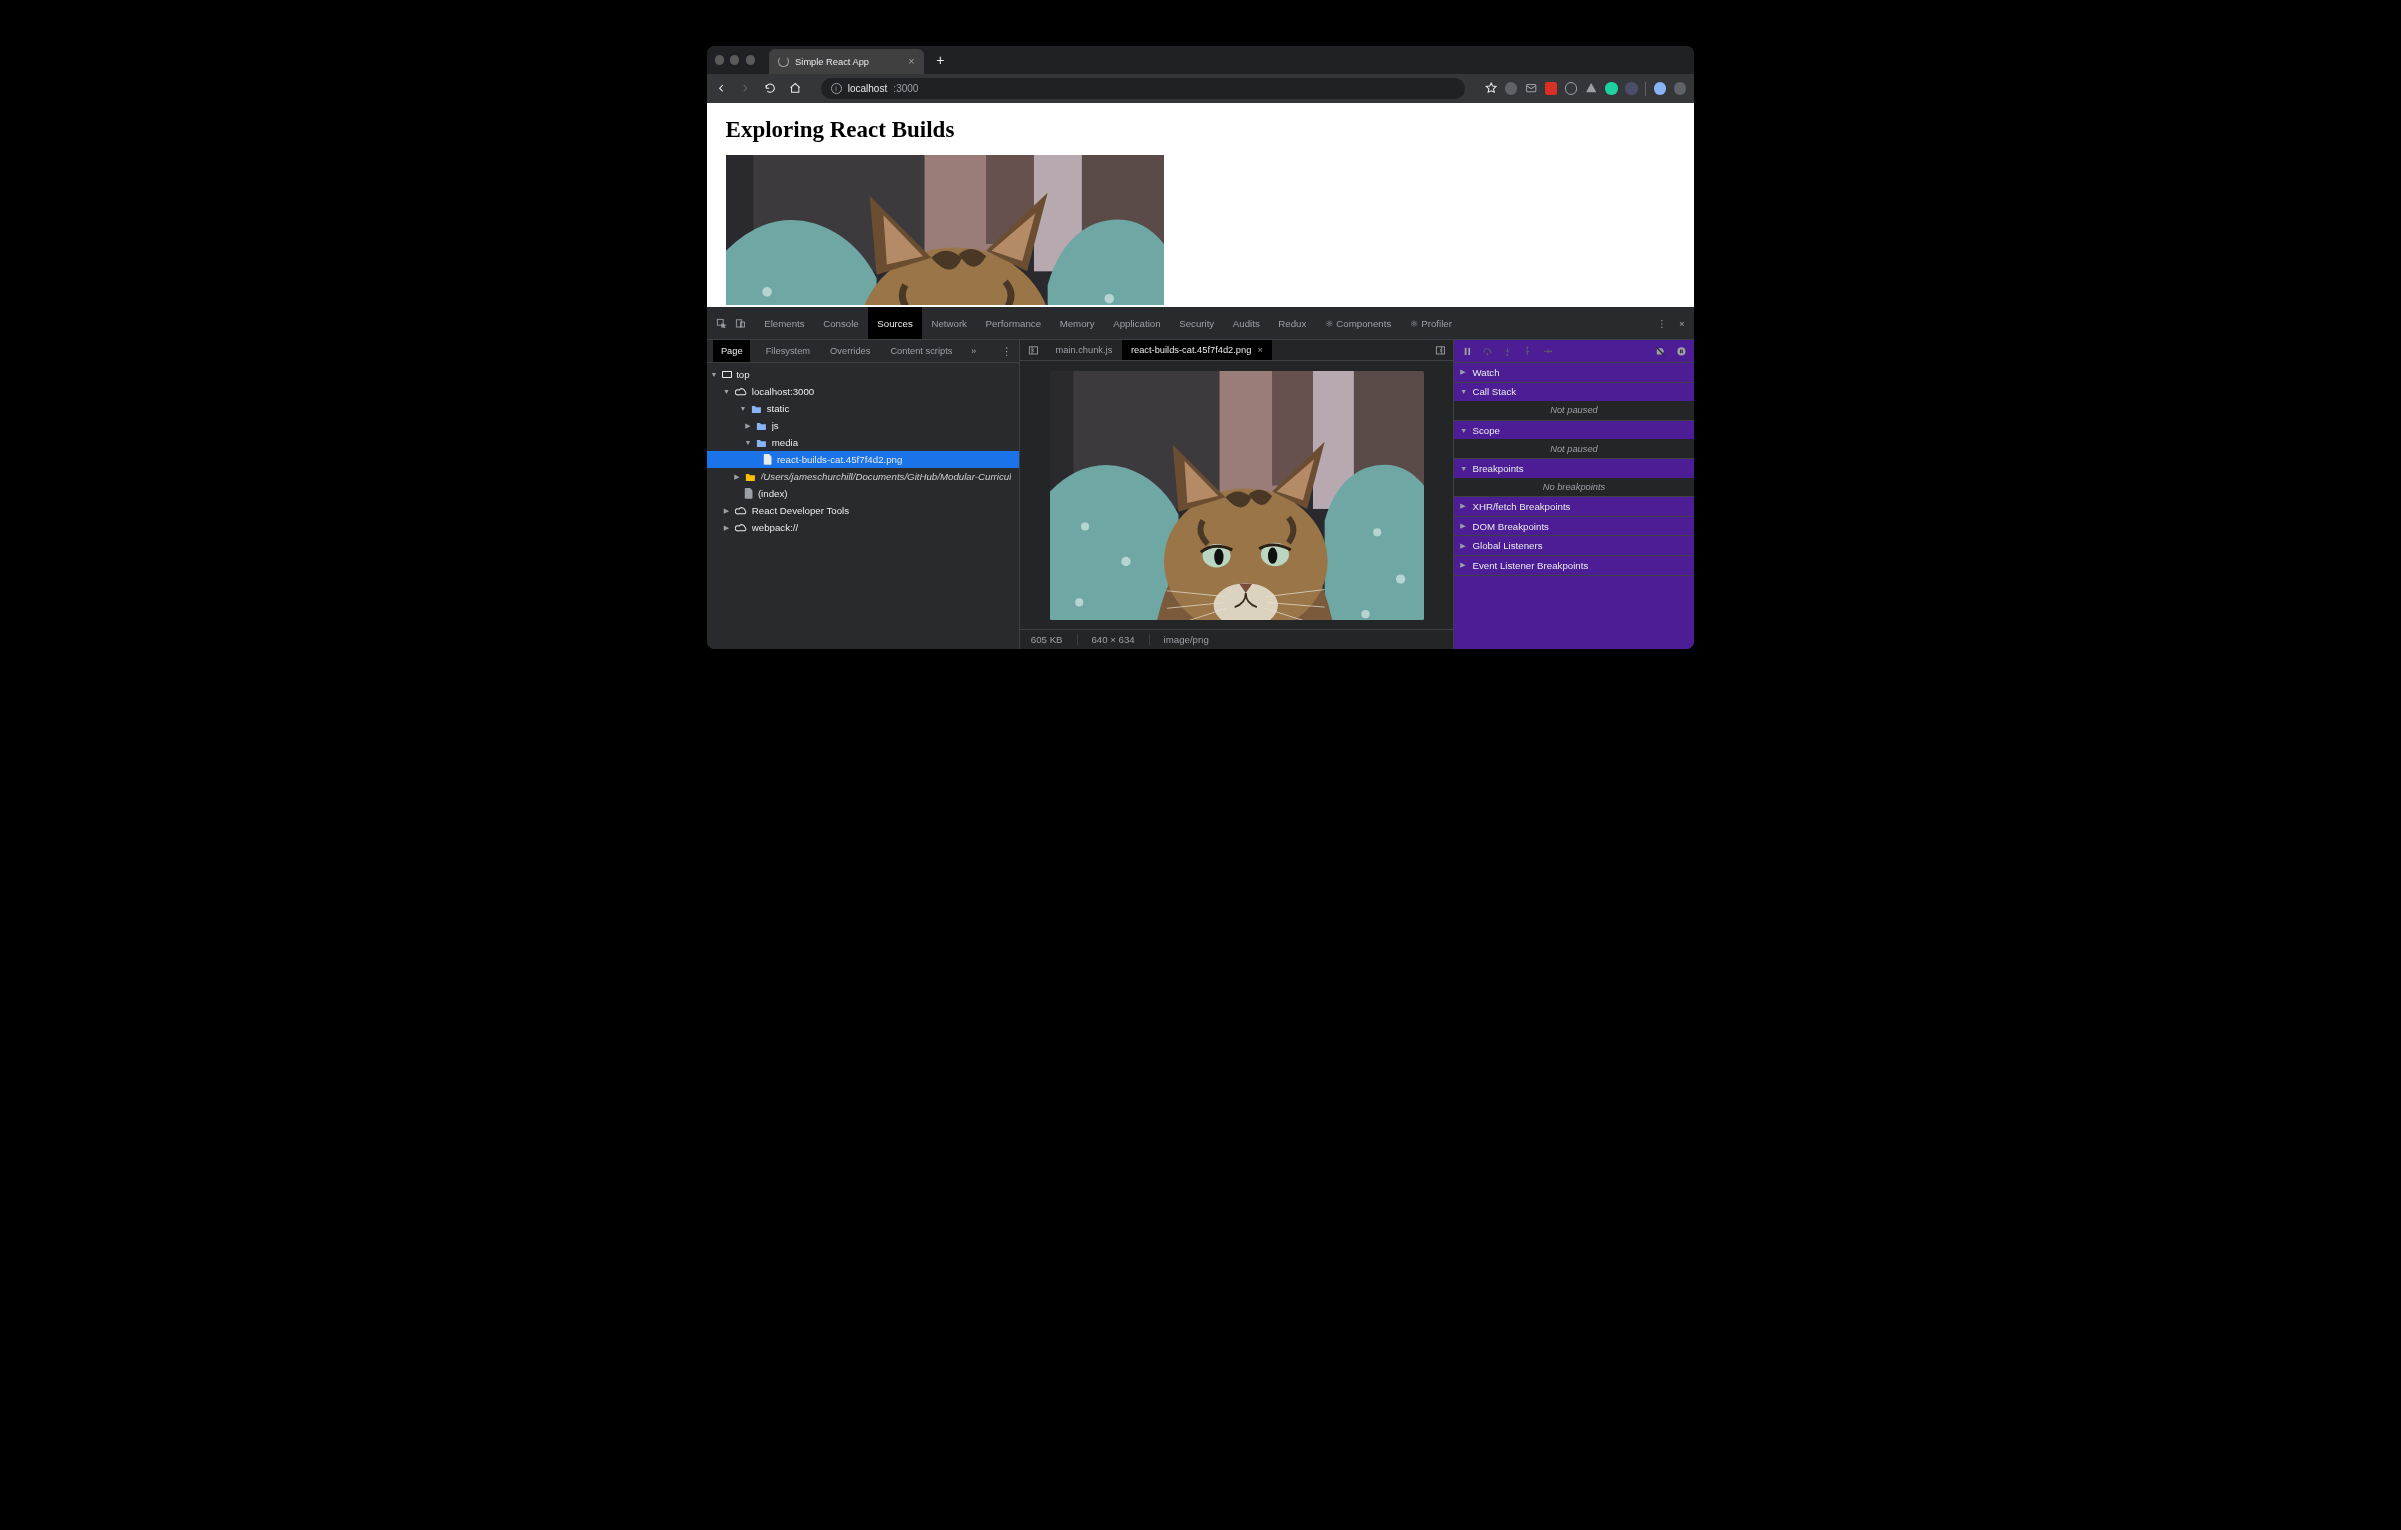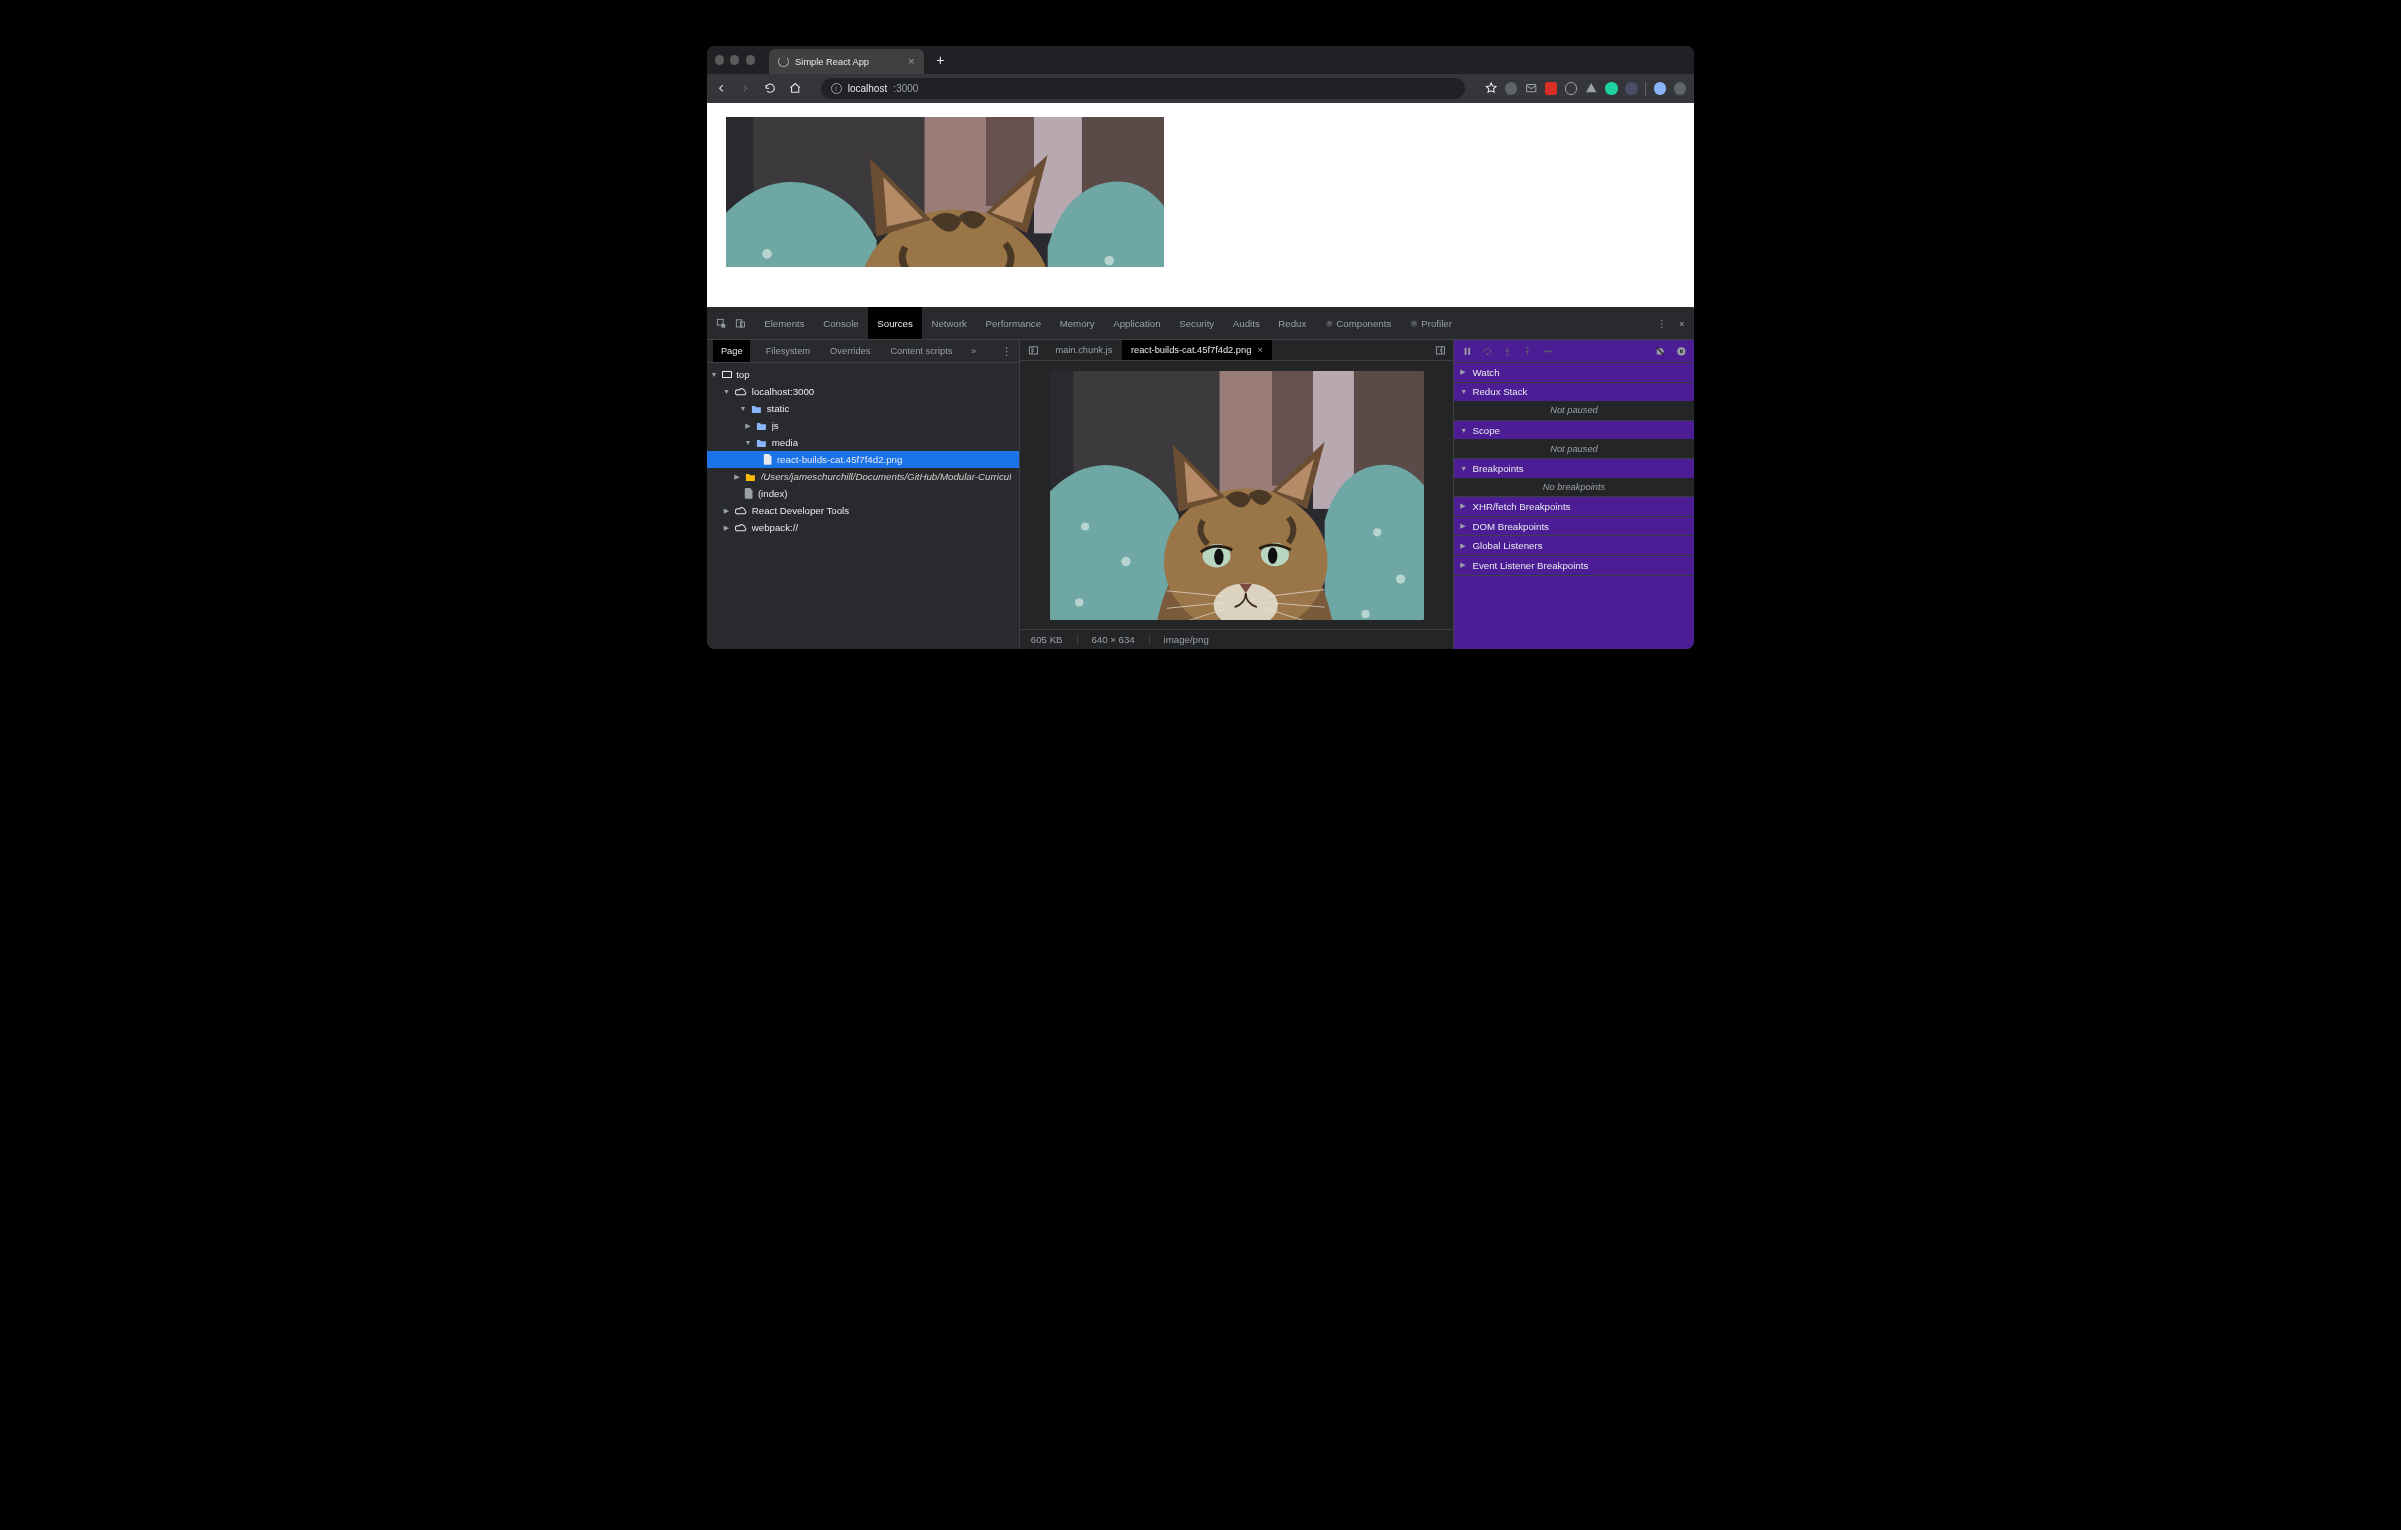--- a/index.html
+++ b/index.html
@@ -213,20 +213,21 @@
         </svg>
       <span class="ext-dot" style="background:#1dd1a1"></span>
       <span class="ext-dot" style="background:#4a4e69"></span>
       <span class="divider"></span>
       <span class="ext-dot" style="background:#8ab4f8"></span>
       <span class="ext-dot" style="background:#5f6368"></span>
     </div>
   </div>
 
   <div class="page">
+    <h1>Exploring React Builds</h1>
     <div class="imgbox">
       <svg class="cat-svg" viewBox="0 170 640 220" preserveAspectRatio="xMidYMin slice">
           <use href="#cat-scene"></use>
         </svg>
     </div>
   </div>
 
   <div class="devtools">
 
     <div class="dt-tabs">
@@ -432,21 +433,21 @@
 
         <div class="sect">
           <div class="sect-h">
               <span class="tw2">▶</span>
               <span>Watch</span>
             </div>
         </div>
         <div class="sect">
           <div class="sect-h">
               <span class="tw2">▼</span>
-              <span>Redux Stack</span>
+              <span>Call Stack</span>
             </div>
           <div class="sect-body">Not paused</div>
         </div>
         <div class="sect">
           <div class="sect-h">
               <span class="tw2">▼</span>
               <span>Scope</span>
             </div>
           <div class="sect-body">Not paused</div>
         </div>

